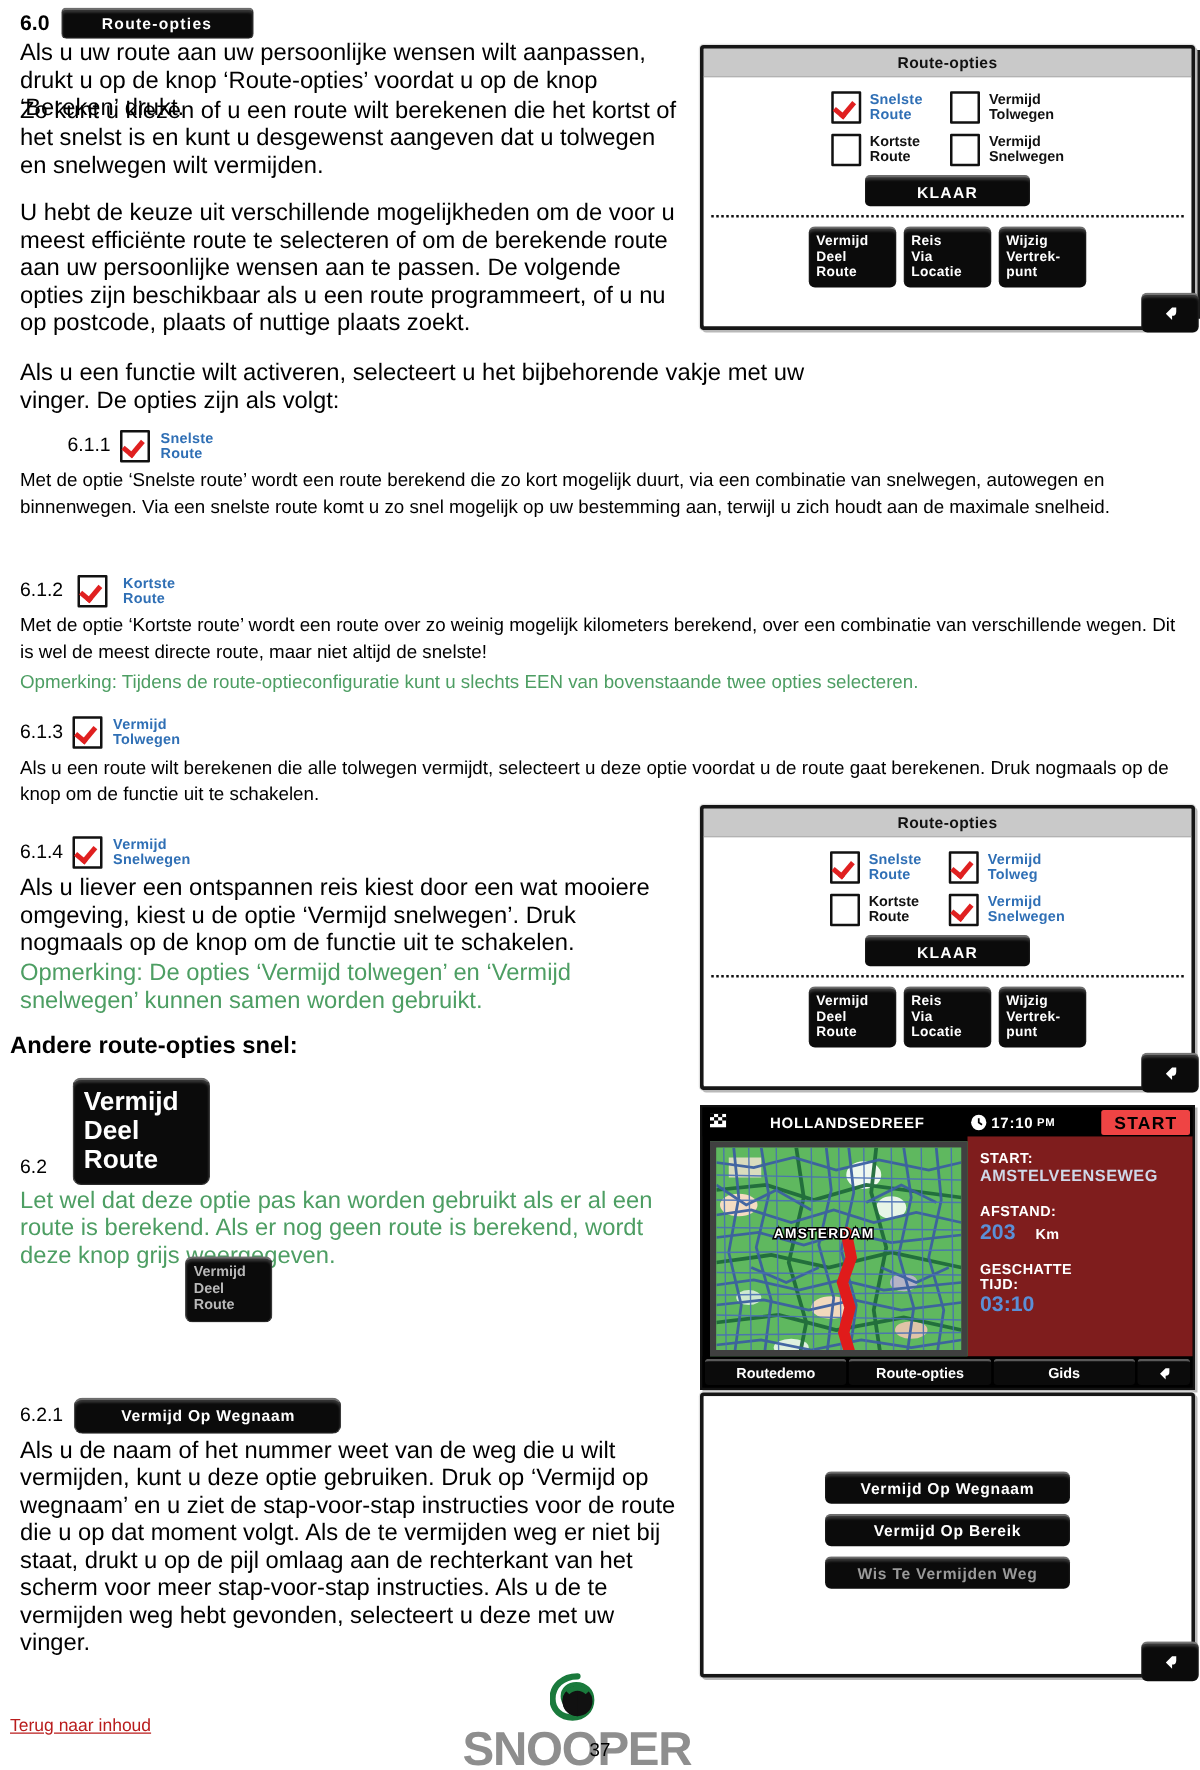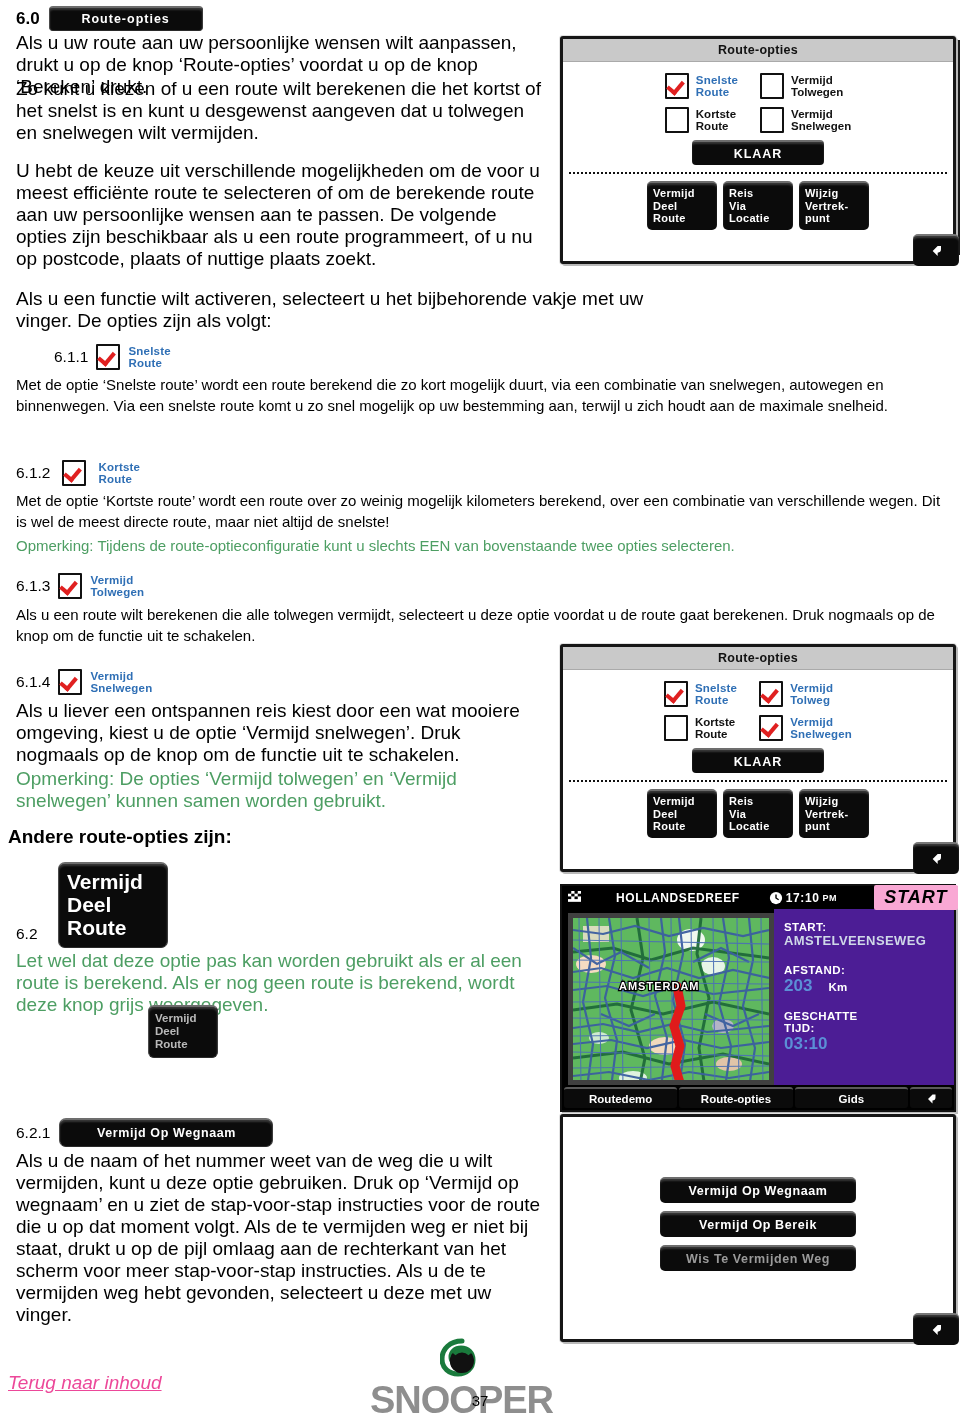--- a/index.html
+++ b/index.html
@@ -146,28 +146,27 @@
   }
   .map-top{
     height:23px;background:#000;display:flex;align-items:center;
     color:#fff;font-weight:bold;font-size:12px;letter-spacing:.6px;
     position:relative;
     gap:29px;
   }
   .map-top .flag{margin-left:6px;margin-right:6px;display:flex;}
   .map-clock{margin-left:auto;display:flex;align-items:center;gap:3px;font-size:12px;}
   .map-start{
-    background:#f9a8d4;color:#000;font-weight:bold;font-size:18px;
+    background:#ef4444;color:#000;font-weight:bold;font-size:14px;
     letter-spacing:1px;padding:2px 10px;margin-left:8px;margin-right:2px;
     border-radius:2px;
-    font-style:italic;
   }
   .map-mid{display:flex;height:calc(100% - 23px - 25px);}
   .map-canvas{position:relative;overflow:hidden;background:#58b45c;}
-  .map-info{flex:1;background:#4c1d95;color:#fff;padding:6px 0 0 10px;box-sizing:border-box;}
+  .map-info{flex:1;background:#7f1d1d;color:#fff;padding:6px 0 0 10px;box-sizing:border-box;}
   .map-info .k{font-size:11.5px;font-weight:bold;letter-spacing:.4px;}
   .map-info .v{font-size:13px;font-weight:bold;color:#cfd8e8;letter-spacing:.4px;}
   .map-info .num{font-size:17px;font-weight:bold;color:#5b8fd6;}
   .map-bottom{
     height:25px;background:#000;display:flex;align-items:stretch;gap:2px;padding:2px;
     box-sizing:border-box;
   }
   .map-tab{
     flex:1;background:#0b0b0b;color:#fff;font-weight:bold;font-size:11.5px;
     display:flex;align-items:center;justify-content:center;border-radius:3px;
@@ -182,21 +181,21 @@
     display:flex;align-items:center;justify-content:center;
     border-radius:5px;letter-spacing:.6px;
     border-top:2px solid #6d6d6d;
     box-shadow:inset 0 2px 2px rgba(255,255,255,.18);
   }
   .menu-btn.dim{color:#9a9a9a;}
 
   
   .footer-link{
     position:absolute;left:8px;top:1372px;
-    color:#ec4899;font-style:italic;font-size:19px;
+    color:#b91c1c;font-size:14px;
   }
   .pageno{position:absolute;left:0;right:0;top:1392px;text-align:center;font-size:15px;color:#000;}
   .logo{position:absolute;left:370px;top:1337px;display:flex;align-items:center;gap:2px;flex-direction:column;}
   .logo-text{font-size:38px;font-weight:bold;color:#8e8e8e;letter-spacing:-1px;font-family:"Liberation Sans",sans-serif;}
 
   
   .edge-bar{position:absolute;right:0;top:40px;width:3px;height:215px;background:#1b1b1b;}
 </style>
 </head>
 <body>
@@ -387,21 +386,21 @@
     <span class="secnum">6.1.4</span>
     <span class="cbx checked"></span>
     <span class="optlabel">
       <span class="blue-lbl">Vermijd</span>
       <span class="blue-lbl">Snelwegen</span>
     </span>
   </div>
   <div class="para" style="position:absolute;left:16px;top:700px;width:528px;">Als u liever een ontspannen reis kiest door een wat mooiere omgeving, kiest u de optie ‘Vermijd snelwegen’. Druk nogmaals op de knop om de functie uit te schakelen.</div>
   <div class="para green" style="position:absolute;left:16px;top:768px;width:528px;">Opmerking: De opties ‘Vermijd tolwegen’ en ‘Vermijd snelwegen’ kunnen samen worden gebruikt.</div>
 
-  <div class="para" style="position:absolute;left:8px;top:826px;width:400px;font-weight:bold;">Andere route-opties zijn:</div>
+  <div class="para" style="position:absolute;left:8px;top:826px;width:400px;font-weight:bold;">Andere route-opties snel:</div>
 
   <div style="position:absolute;left:16px;top:925px;">
     <span class="secnum">6.2</span>
   </div>
 
   <div class="pill" style="position:absolute;left:58px;top:862px;width:100px;padding:6px 0 8px 8px;text-align:left;font-size:21px;line-height:23px;letter-spacing:0;border-radius:7px;">
     <div>Vermijd</div>
     <div>Deel</div>
     <div>Route</div>
   </div>

